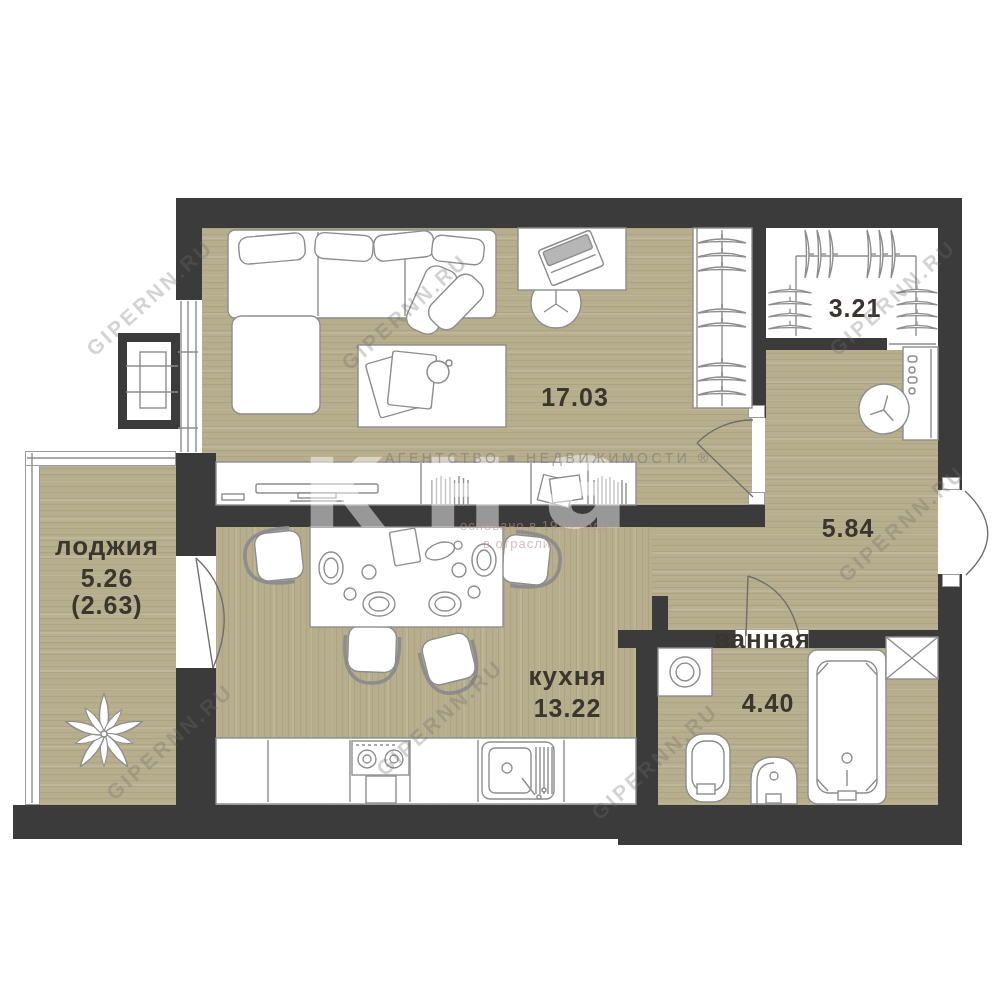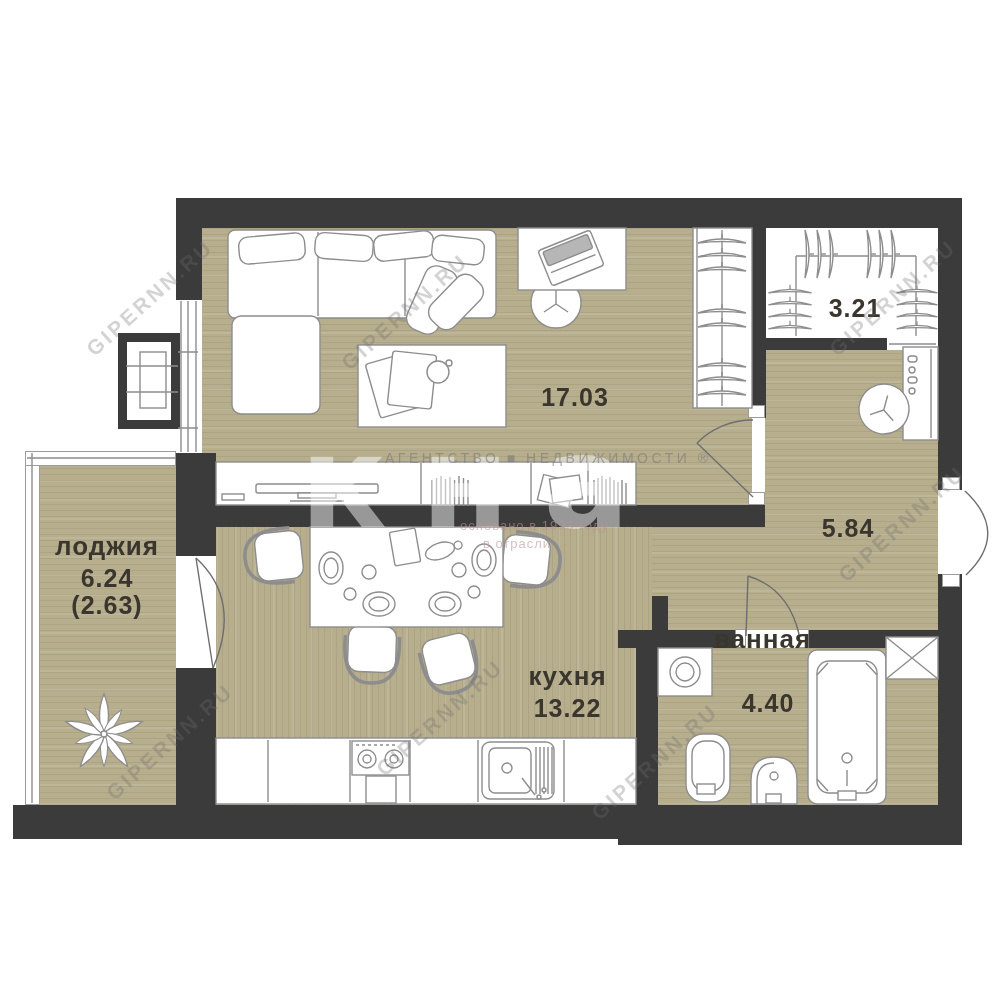--- a/index.html
+++ b/index.html
@@ -311,21 +311,21 @@
   </svg>
 
   <div class="rnum" style="left:520px;top:383px;width:110px;">17.03</div>
   <div class="rnum" style="left:815px;top:294px;width:80px;">3.21</div>
   <div class="rnum" style="left:793px;top:514px;width:110px;">5.84</div>
   <div class="rname" style="left:505px;top:661px;width:125px;">кухня</div>
   <div class="rnum" style="left:510px;top:694px;width:115px;">13.22</div>
   <div class="rname" style="left:700px;top:624px;width:125px;">ванная</div>
   <div class="rnum" style="left:713px;top:689px;width:110px;">4.40</div>
   <div class="rname" style="left:52px;top:531px;width:110px;">лоджия</div>
-  <div class="rnum" style="left:57px;top:564px;width:100px;">6.24</div>
+  <div class="rnum" style="left:57px;top:564px;width:100px;">5.26</div>
   <div class="rnum" style="left:52px;top:591px;width:110px;">(2.63)</div>
 
   <span class="wm" style="left:150px;top:298px;">GIPERNN.RU</span>
   <span class="wm" style="left:405px;top:312px;">GIPERNN.RU</span>
   <span class="wm" style="left:893px;top:298px;">GIPERNN.RU</span>
   <span class="wm" style="left:902px;top:524px;">GIPERNN.RU</span>
   <span class="wm" style="left:170px;top:742px;">GIPERNN.RU</span>
   <span class="wm" style="left:440px;top:718px;">GIPERNN.RU</span>
   <span class="wm" style="left:655px;top:762px;">GIPERNN.RU</span>
 

